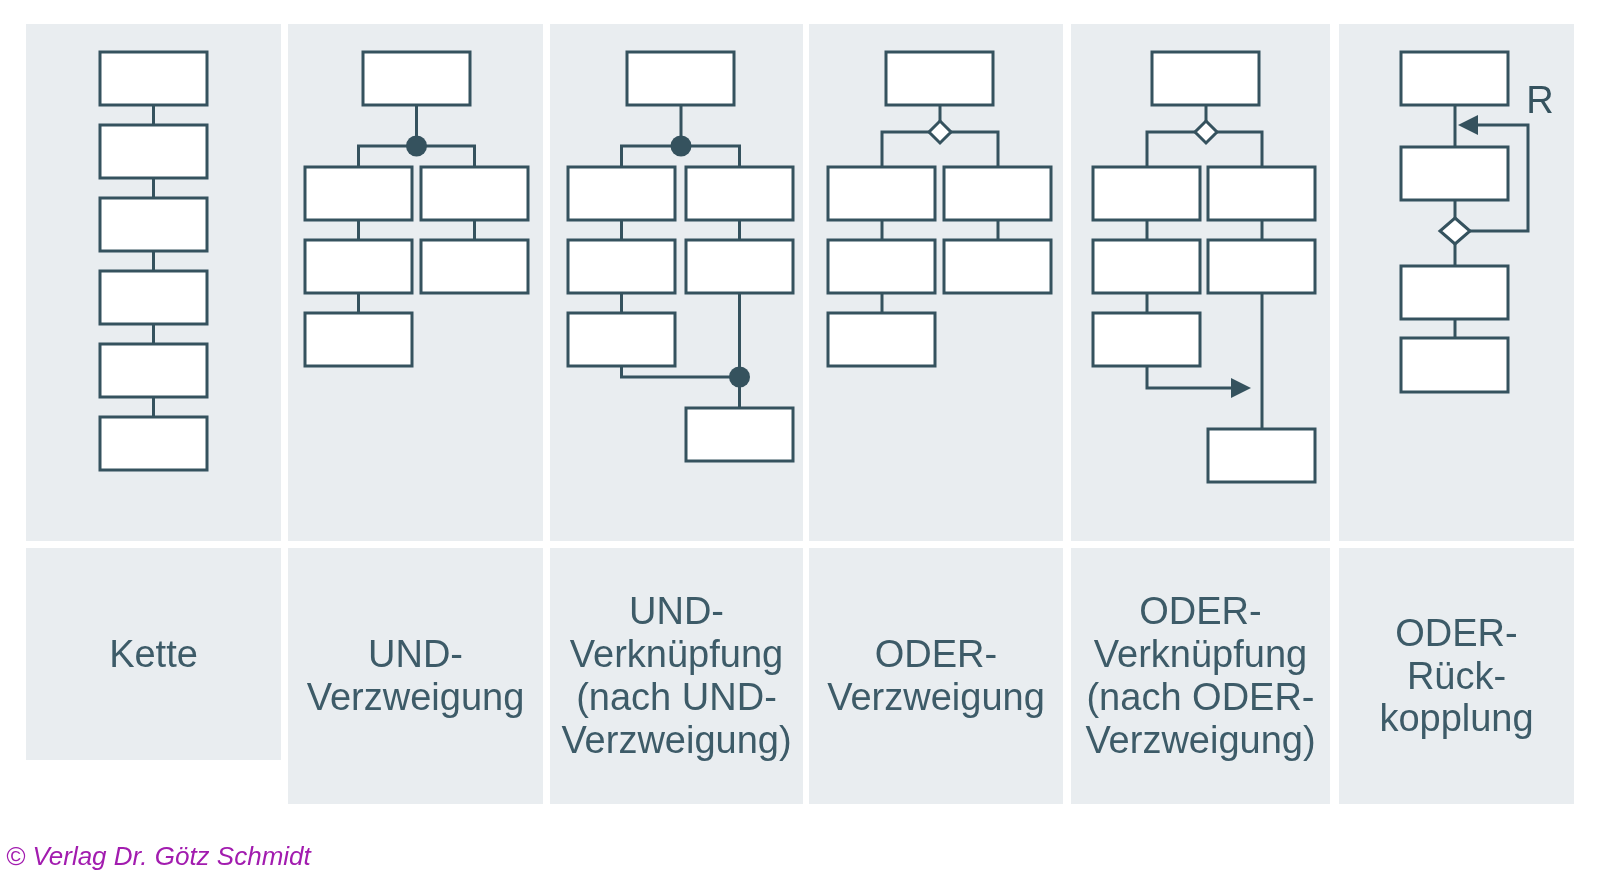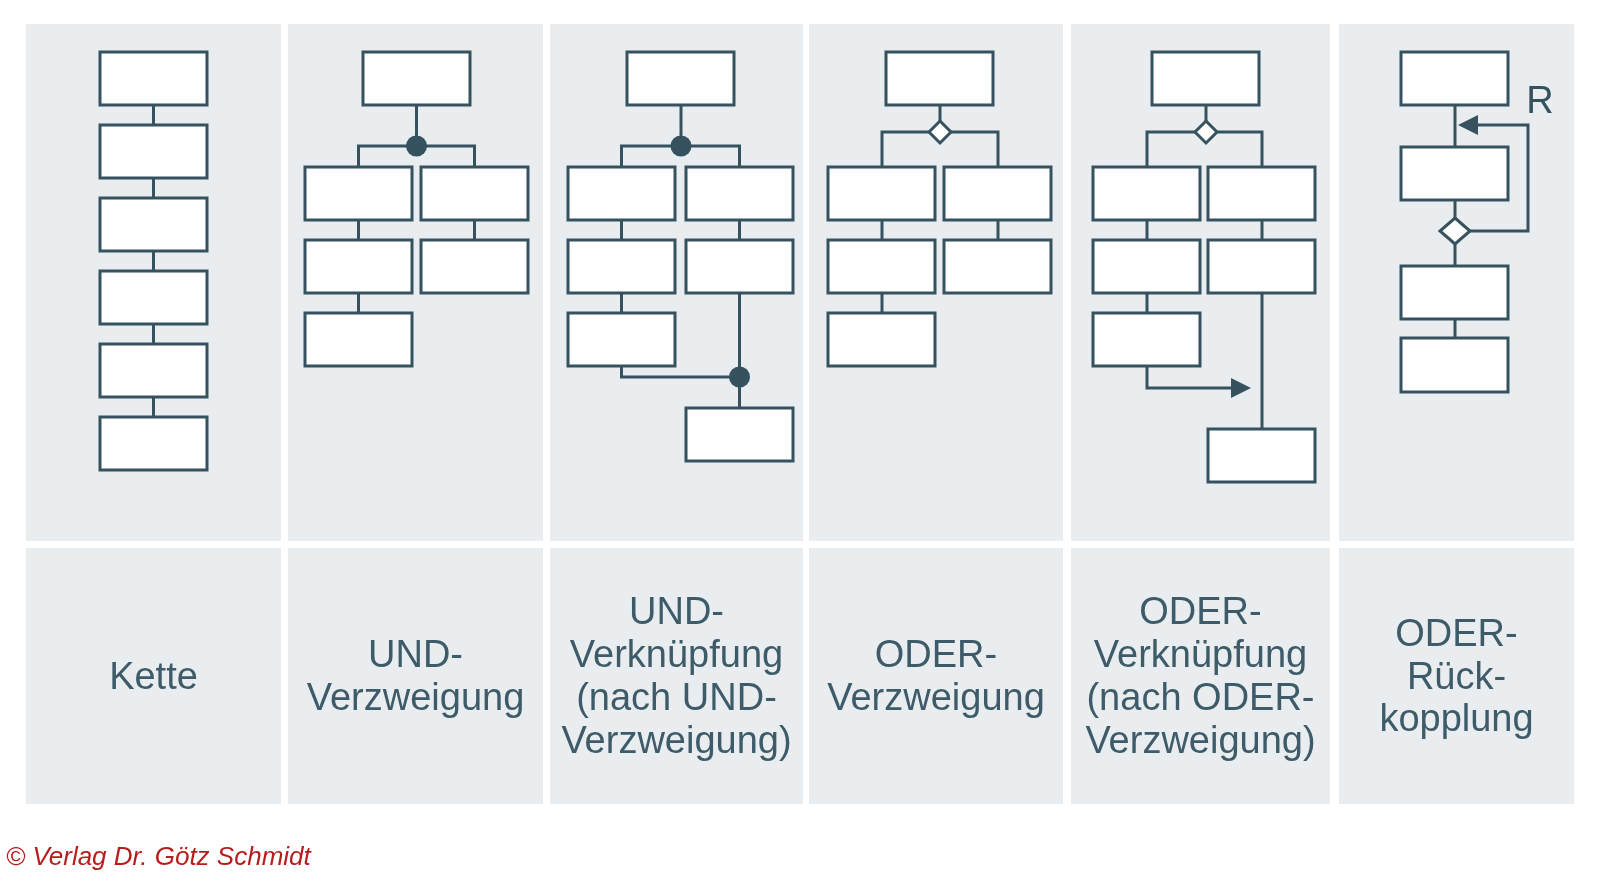--- a/index.html
+++ b/index.html
@@ -35,40 +35,40 @@
     left: 0;
     top: 0;
     pointer-events: none;
   }
   .footer {
     position: absolute;
     left: 6px;
     top: 841px;
     font-size: 26px;
     font-style: italic;
-    color: #b91c1c;
+    color: #a21caf;
   }
   .box { fill: #ffffff; stroke: #35525e; stroke-width: 3; }
   .ln  { stroke: #35525e; stroke-width: 3; fill: none; }
   .dot { fill: #35525e; stroke: none; }
   .dia { fill: #ffffff; stroke: #35525e; stroke-width: 3; }
   .arr { fill: #35525e; stroke: none; }
   .rtxt { fill: #35525e; font-family: "Liberation Sans", sans-serif; font-size: 38px; }
 </style>
 </head>
 <body>
 
 <div class="panel" style="left:26px; top:24px; width:255px; height:517px;"></div>
 <div class="panel" style="left:288px; top:24px; width:255px; height:517px;"></div>
 <div class="panel" style="left:550px; top:24px; width:253px; height:517px;"></div>
 <div class="panel" style="left:809px; top:24px; width:254px; height:517px;"></div>
 <div class="panel" style="left:1071px; top:24px; width:259px; height:517px;"></div>
 <div class="panel" style="left:1339px; top:24px; width:235px; height:517px;"></div>
 
-<div class="label-panel" style="left:26px; top:548px; width:255px; height:256px;"><span>Kette</span></div>
+<div class="label-panel" style="left:26px; top:548px; width:255px; height:212px;"><span>Kette</span></div>
 <div class="label-panel" style="left:288px; top:548px; width:255px; height:256px;"><span>UND-
 Verzweigung</span></div>
 <div class="label-panel" style="left:550px; top:548px; width:253px; height:256px;"><span>UND-
 Verknüpfung
 (nach UND-
 Verzweigung)</span></div>
 <div class="label-panel" style="left:809px; top:548px; width:254px; height:256px;"><span>ODER-
 Verzweigung</span></div>
 <div class="label-panel" style="left:1071px; top:548px; width:259px; height:256px;"><span>ODER-
 Verknüpfung

